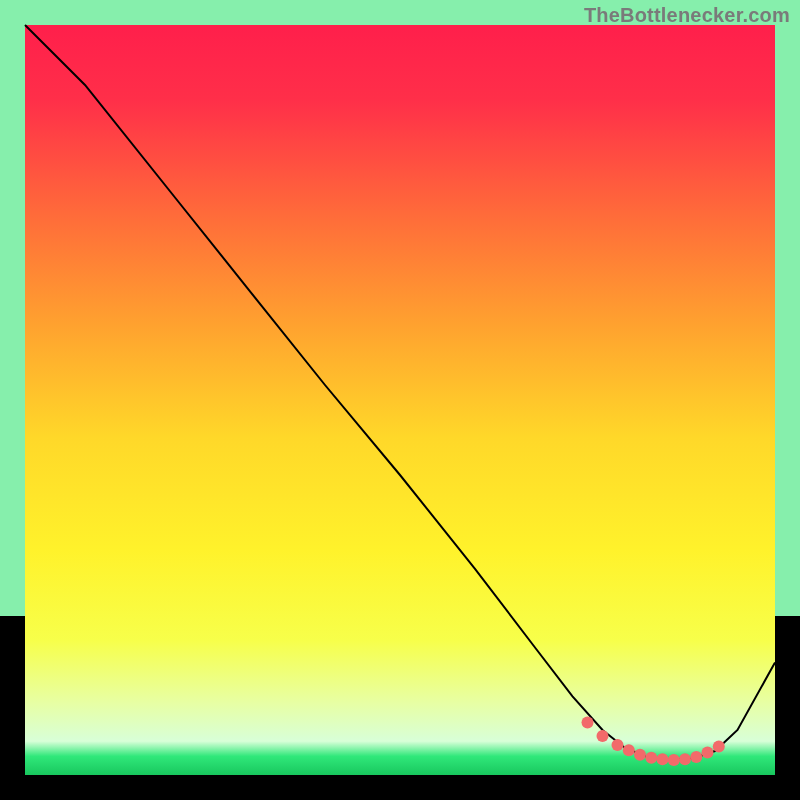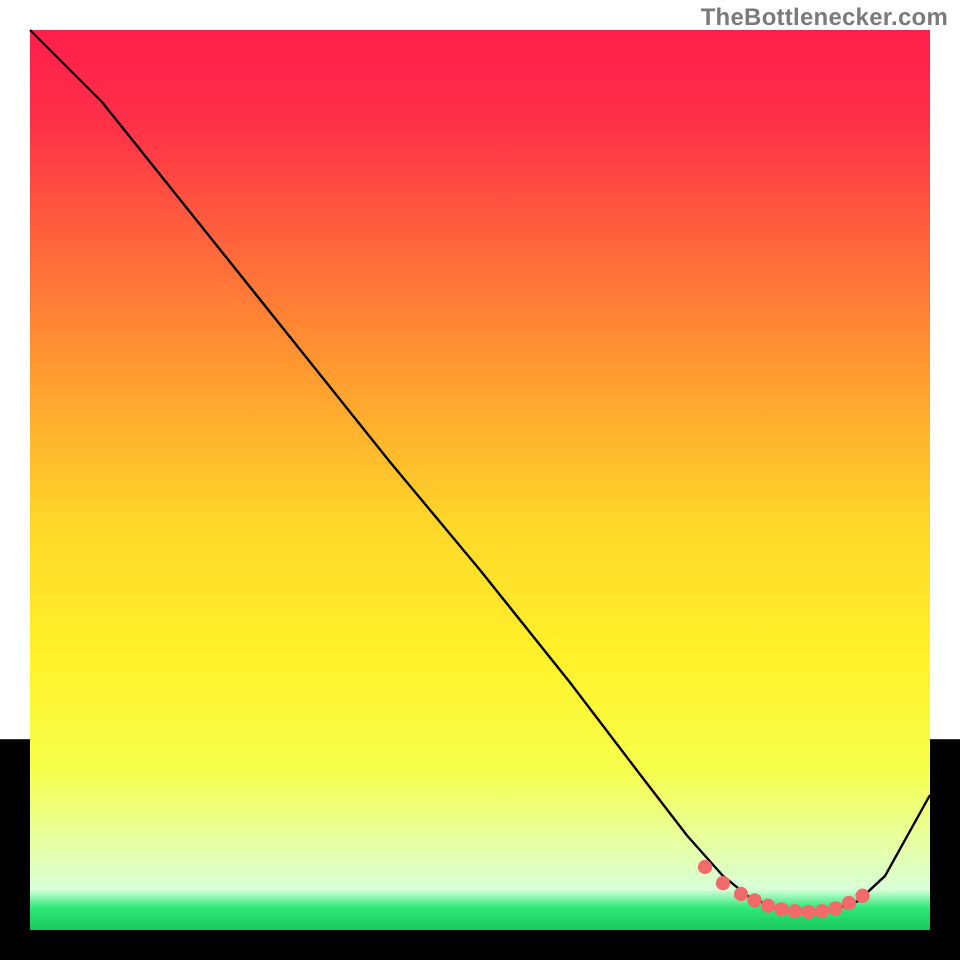--- a/index.html
+++ b/index.html
@@ -7,21 +7,21 @@
     padding: 0;
     width: 800px;
     height: 800px;
     background: #000;
     overflow: hidden;
   }
   .stage {
     position: relative;
     width: 800px;
     height: 616px;
-    background: #ffffff;
+    background: #86efac;
   }
   svg {
     display: block;
   }
   .watermark {
     position: absolute;
     top: 4px;
     right: 10px;
     font-family: Arial, Helvetica, sans-serif;
     font-size: 20px;

